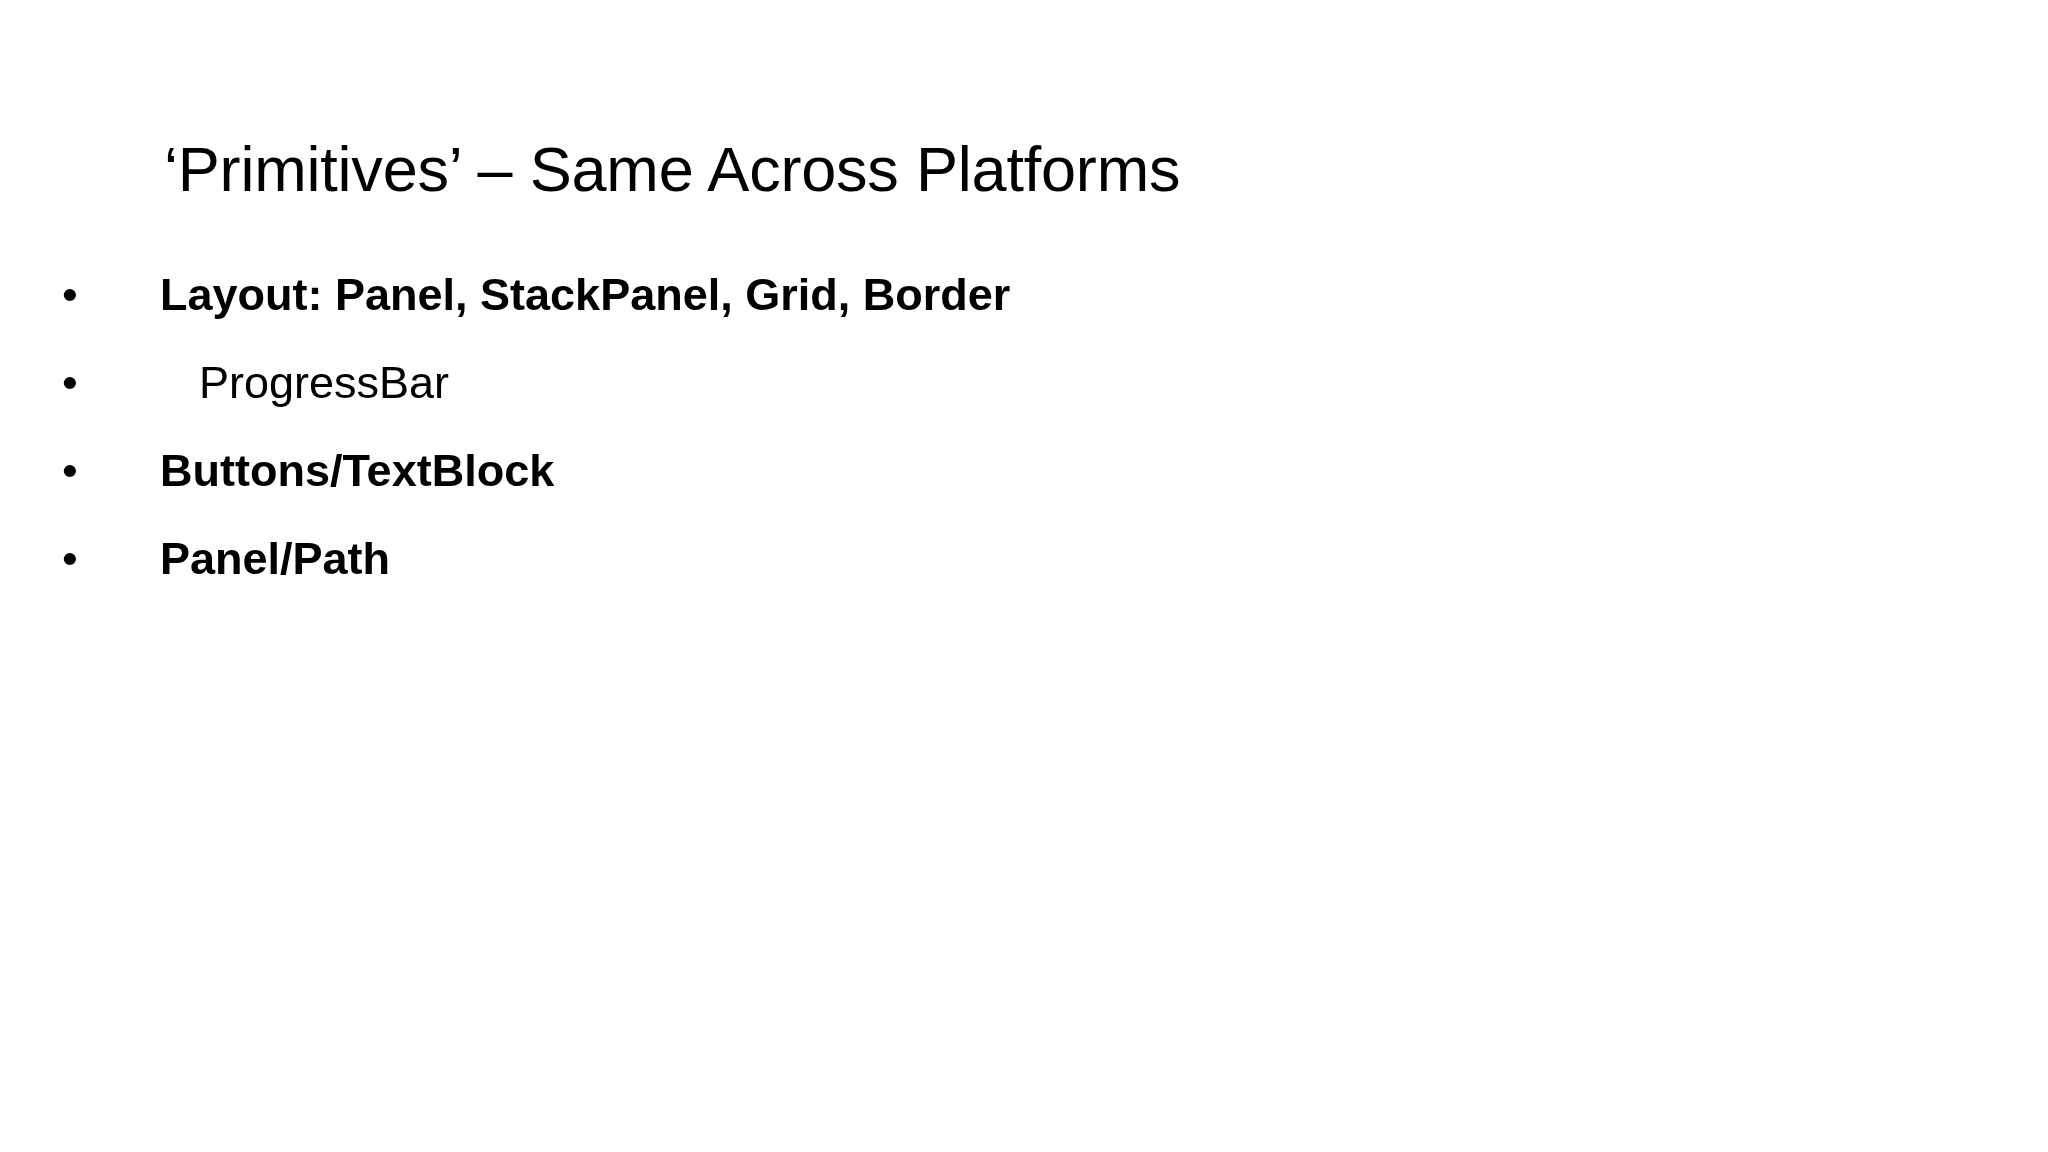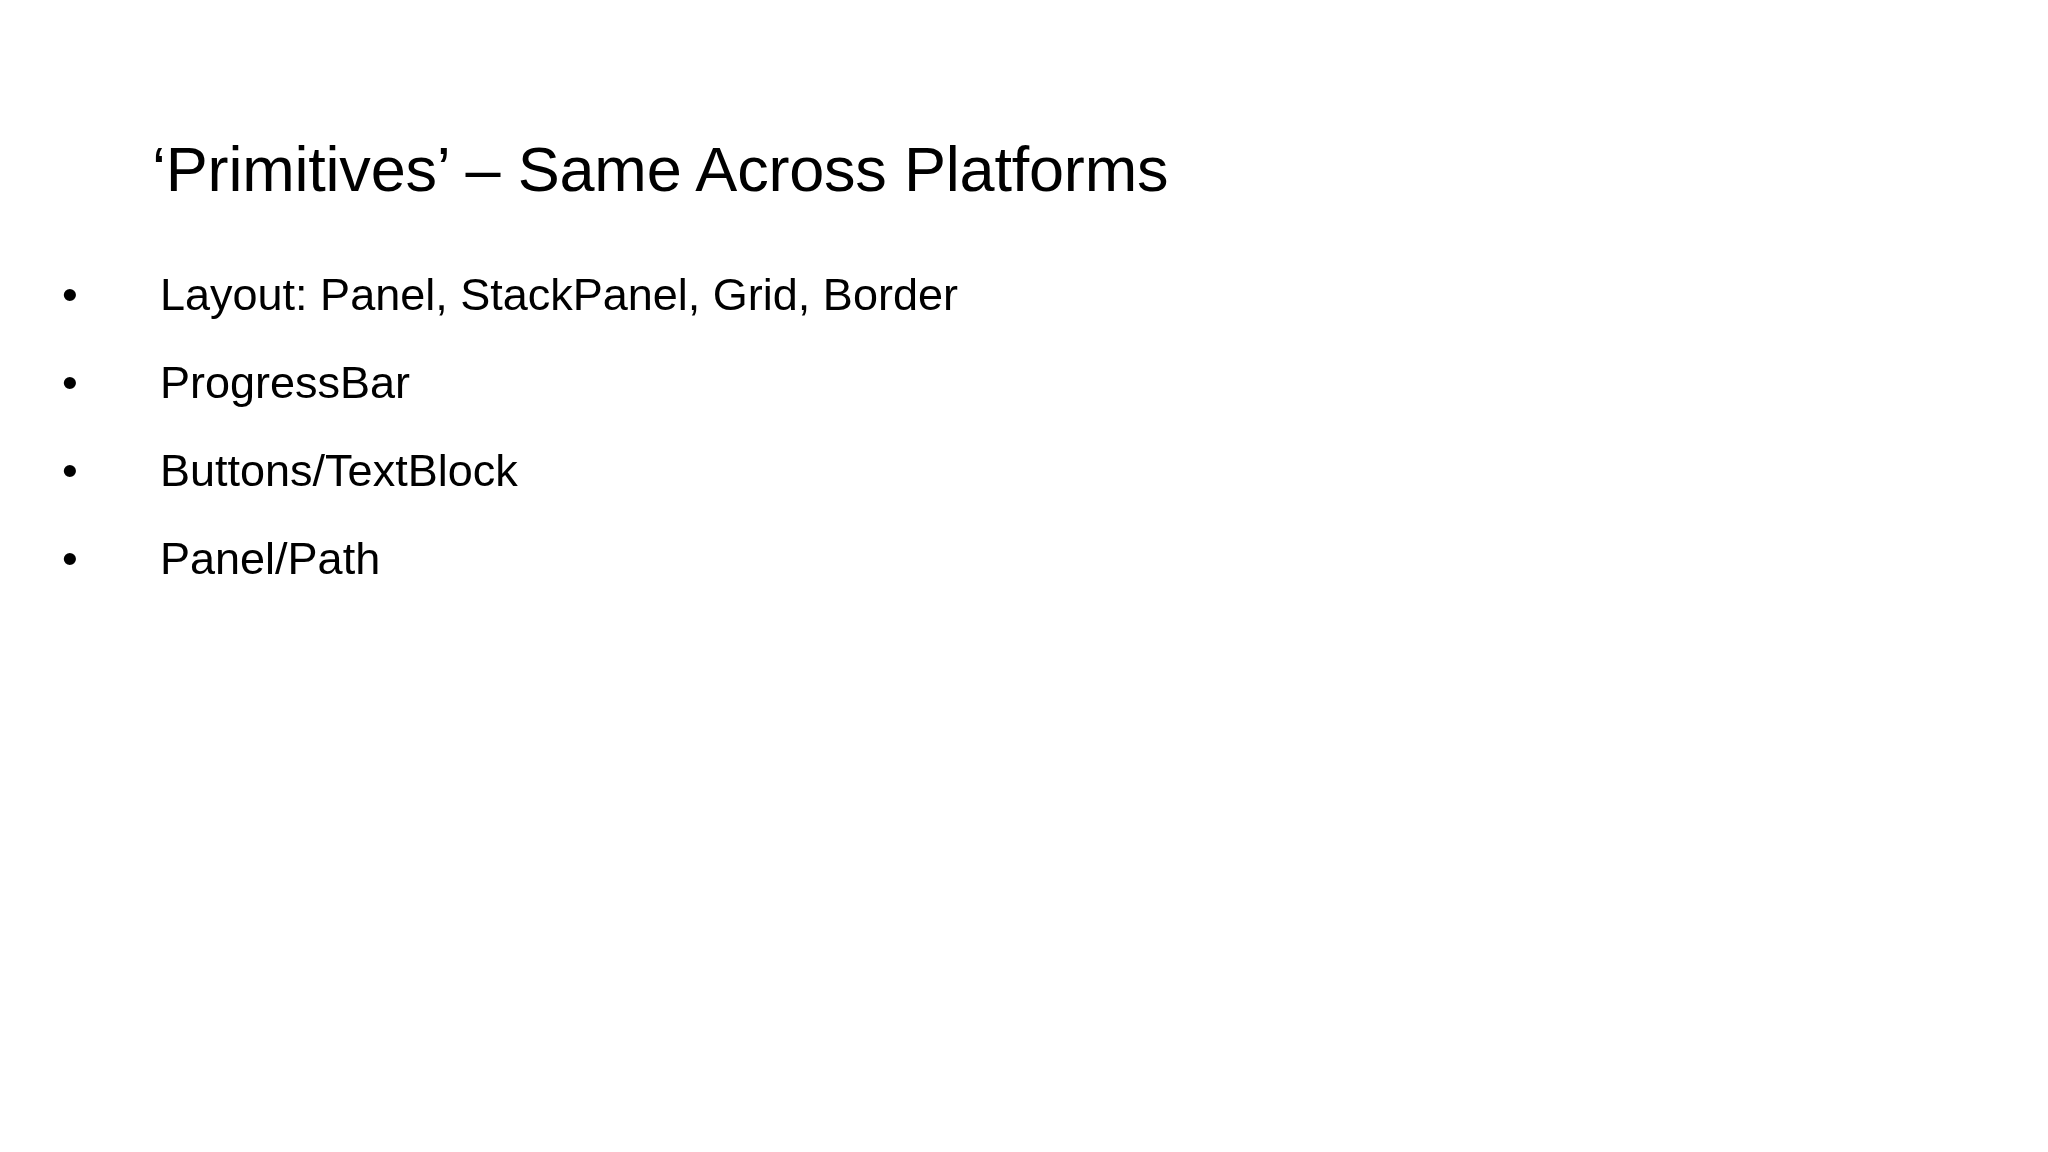--- a/index.html
+++ b/index.html
@@ -20,21 +20,21 @@
     position: relative;
     width: 2048px;
     height: 1152px;
     background: #ffffff;
     box-sizing: border-box;
   }
 
   
   .slide-title {
     position: absolute;
-    left: 152px;
+    left: 164px;
     top: 92px;
     width: 1760px;
     font-size: 63px;
     font-weight: 400;
     line-height: 1.12;
     letter-spacing: -0.2px;
     color: #000000;
     white-space: nowrap;
   }
 
@@ -71,26 +71,28 @@
     width: 30px;
     font-size: 45px;
     line-height: 1.00;
     color: #000000;
     text-align: left;
   }
 
   .bullet-text {
     display: block;
     max-width: 1560px;
+    font-weight: bold;
   }
 
   
   .wrap-line {
     display: block;
     margin-top: 43px;
+    margin-left: 39px;
   }
 </style>
 </head>
 <body>
 
 <div class="slide">
 
   <h1 class="slide-title">‘Primitives’ – Same Across Platforms</h1>
 
   <ul class="body-list">

